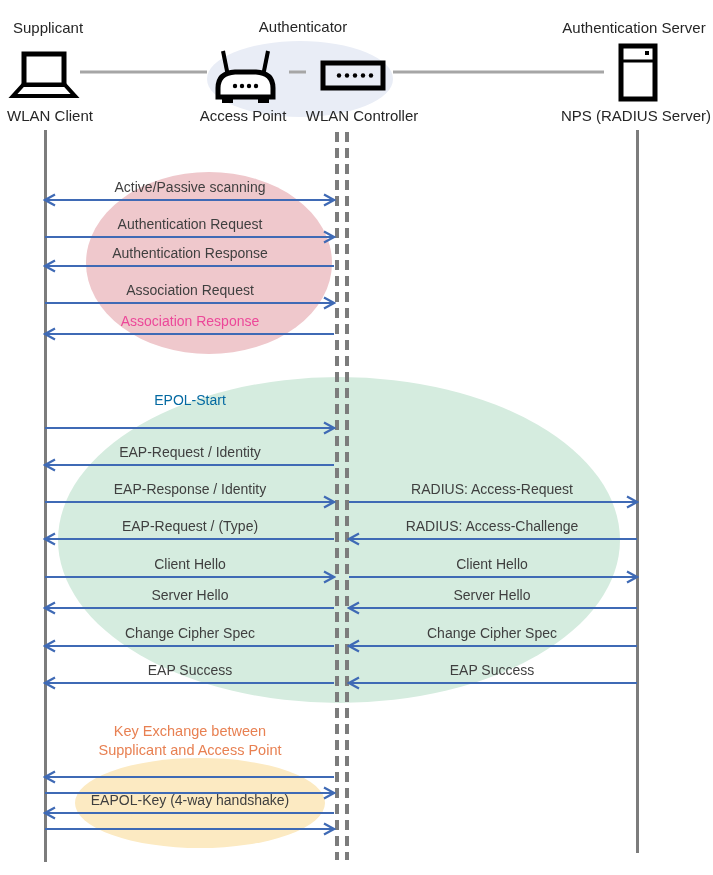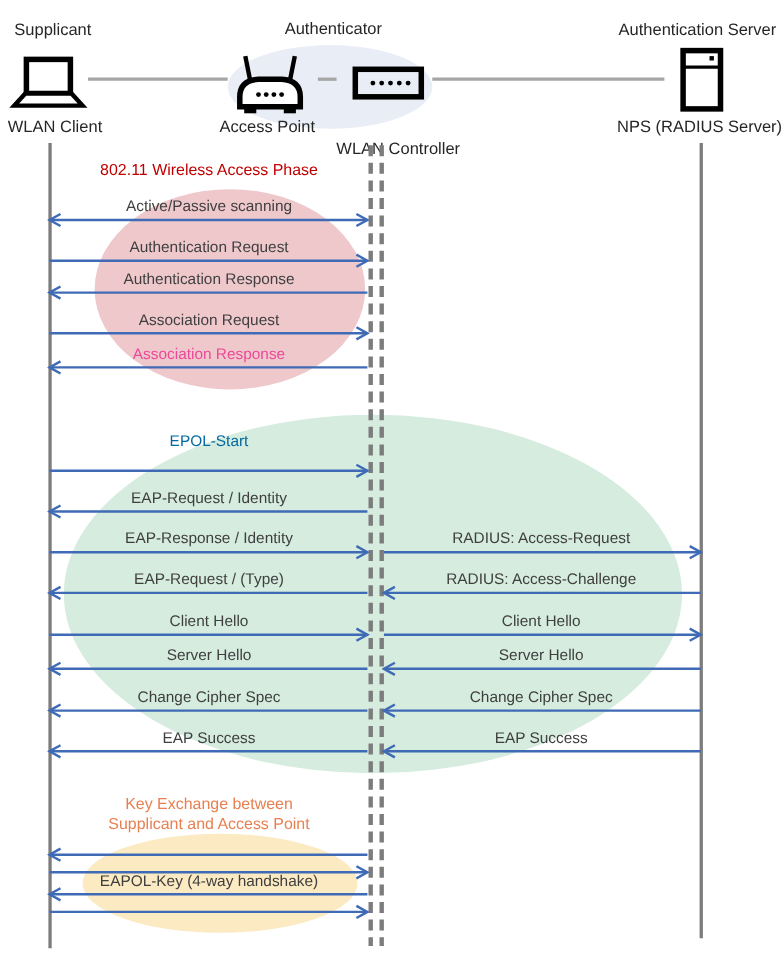--- a/index.html
+++ b/index.html
@@ -23,21 +23,20 @@
   <div class="abs role-label" style="left:13px;top:19px;">Supplicant</div>
   <div class="abs role-label" style="left:303px;top:18px;transform:translateX(-50%);">Authenticator</div>
   <div class="abs role-label" style="left:634px;top:19px;transform:translateX(-50%);">Authentication Server</div>
 
   <div class="abs ellipse z0" id="hub-ellipse" style="left: 207px; top: 41px; width: 186px; height: 76px; background: rgb(233, 237, 246);"></div>
 
   <div class="abs ellipse z0" id="ellipse-phase-0" style="left: 86px; top: 172px; width: 246px; height: 182px; background: rgb(239, 200, 204);"></div>
   <div class="abs ellipse z0" id="ellipse-phase-1" style="left: 58px; top: 377px; width: 562px; height: 326px; background: rgb(213, 236, 223);"></div>
   <div class="abs ellipse z0" id="ellipse-phase-2" style="left: 75px; top: 758px; width: 250px; height: 90px; background: rgb(252, 234, 194);"></div>
 
-  <div class="abs phase-title z3" id="title-phase-0" style="left: 190px; top: 146px; color: rgb(192, 0, 0);">802.11 Wireless Access Phase</div>
   <div class="abs phase-title z3" id="title-phase-2" style="left: 190px; top: 722px; color: rgb(232, 128, 82);">
     <span>Key Exchange between</span><br>
     <span>Supplicant and Access Point</span>
   </div>
 
   <svg class="layer" width="713" height="875">
     <defs>
       <marker id="ah" viewBox="0 0 14 14" refX="12" refY="7" markerWidth="14" markerHeight="14" orient="auto-start-reverse" markerUnits="userSpaceOnUse">
         <path class="ah-path" d="M2,1.5 L12,7 L2,12.5" fill="none" stroke="#3F6AB5" stroke-width="2.2"></path>
       </marker>
@@ -113,21 +112,21 @@
         <line x1="637" y1="539" x2="349" y2="539" stroke="#3F6AB5" stroke-width="2.2" marker-end="url(#ahe)"></line>
         <line x1="349" y1="577" x2="637" y2="577" stroke="#3F6AB5" stroke-width="2.2" marker-end="url(#ahe)"></line>
         <line x1="637" y1="608" x2="349" y2="608" stroke="#3F6AB5" stroke-width="2.2" marker-end="url(#ahe)"></line>
         <line x1="637" y1="646" x2="349" y2="646" stroke="#3F6AB5" stroke-width="2.2" marker-end="url(#ahe)"></line>
         <line x1="637" y1="683" x2="349" y2="683" stroke="#3F6AB5" stroke-width="2.2" marker-end="url(#ahe)"></line>
       </g>
   </svg>
 
   <div class="abs dev-label" style="left:50px;top:107px;">WLAN Client</div>
   <div class="abs dev-label" style="left:243px;top:107px;">Access Point</div>
-  <div class="abs dev-label" style="left:362px;top:107px;margin-top:20px;">WLAN Controller</div>
+  <div class="abs dev-label" style="left:362px;top:107px;">WLAN Controller</div>
   <div class="abs dev-label" style="left:636px;top:107px;text-align:center;">NPS (RADIUS Server)</div>
 
   <div id="labels-holder">
       <div class="abs msg-label" style="left: 190px; top: 179px; color: rgb(63, 63, 63);">Active/Passive scanning</div>
       <div class="abs msg-label" style="left: 190px; top: 216px; color: rgb(63, 63, 63); text-align: center;">Authentication Request</div>
       <div class="abs msg-label" style="left: 190px; top: 245px; color: rgb(63, 63, 63);">Authentication Response</div>
       <div class="abs msg-label" style="left: 190px; top: 282px; color: rgb(63, 63, 63);">Association Request</div>
       <div class="abs msg-label" style="left: 190px; top: 313px; color: #ec4899;">Association Response</div>
       <div class="abs msg-label" style="left: 190px; top: 392px; color: #0369a1;">EPOL-Start</div>
       <div class="abs msg-label" style="left: 190px; top: 444px; color: rgb(63, 63, 63);">EAP-Request / Identity</div>

